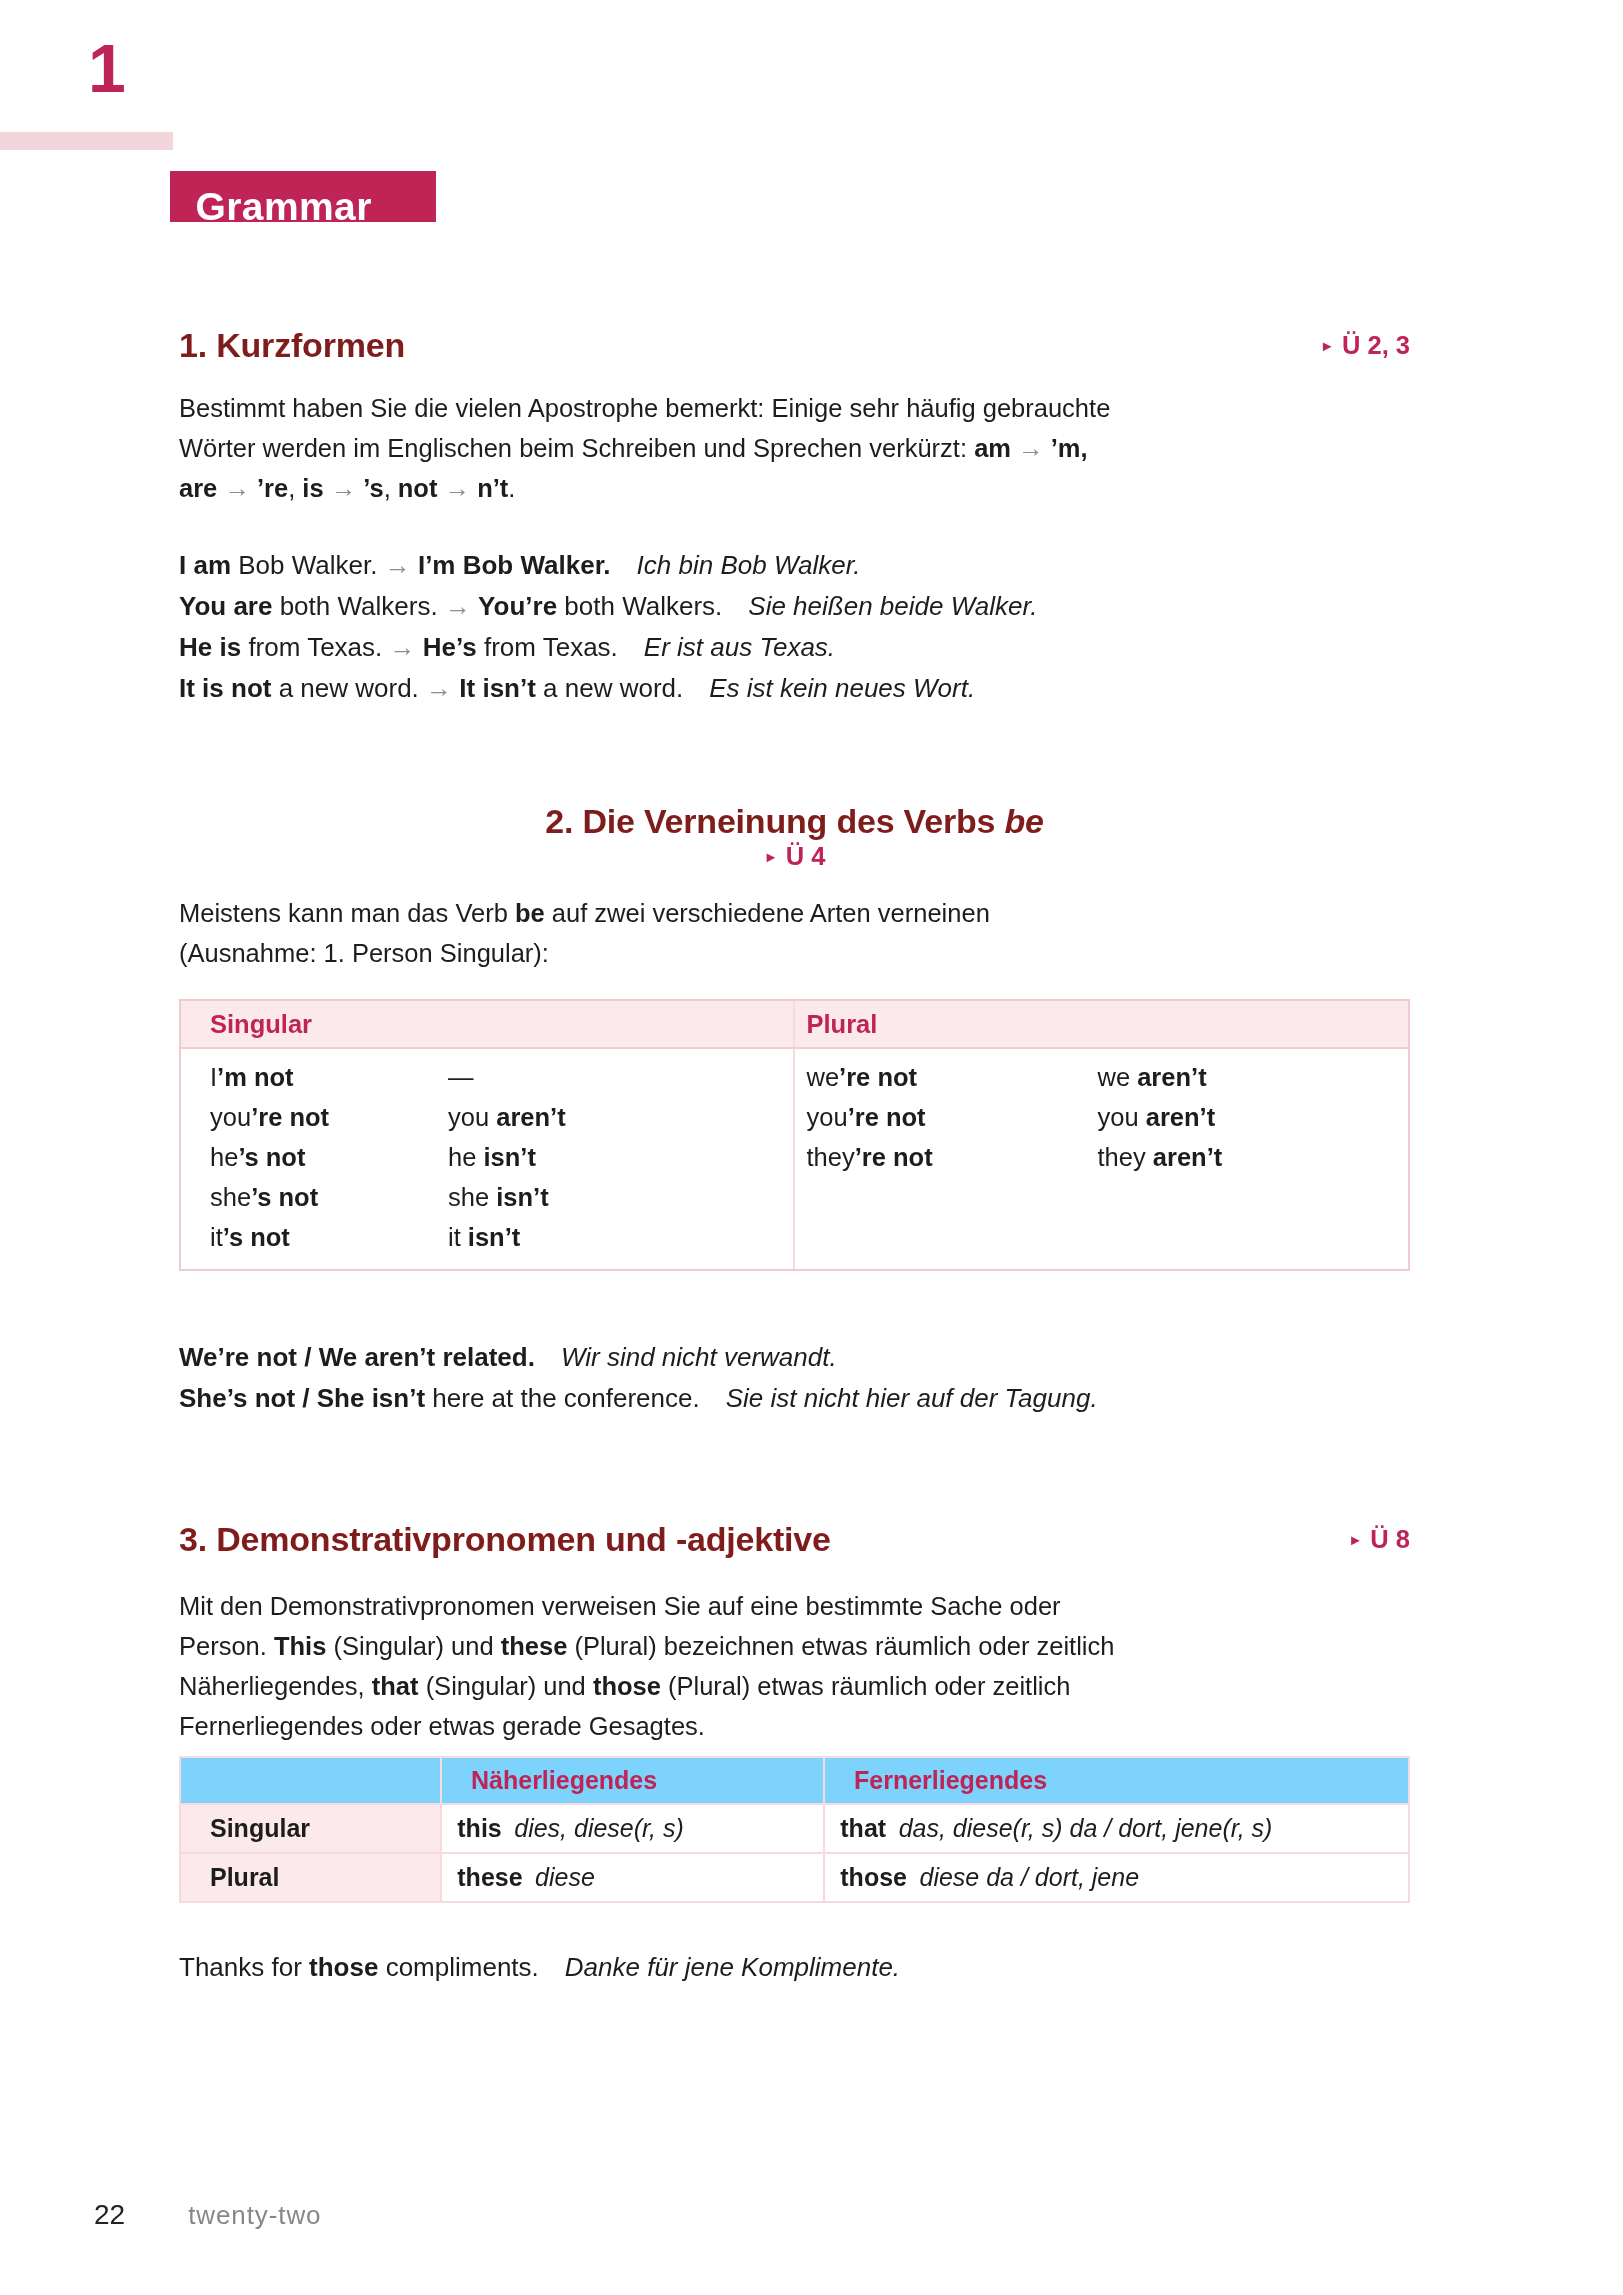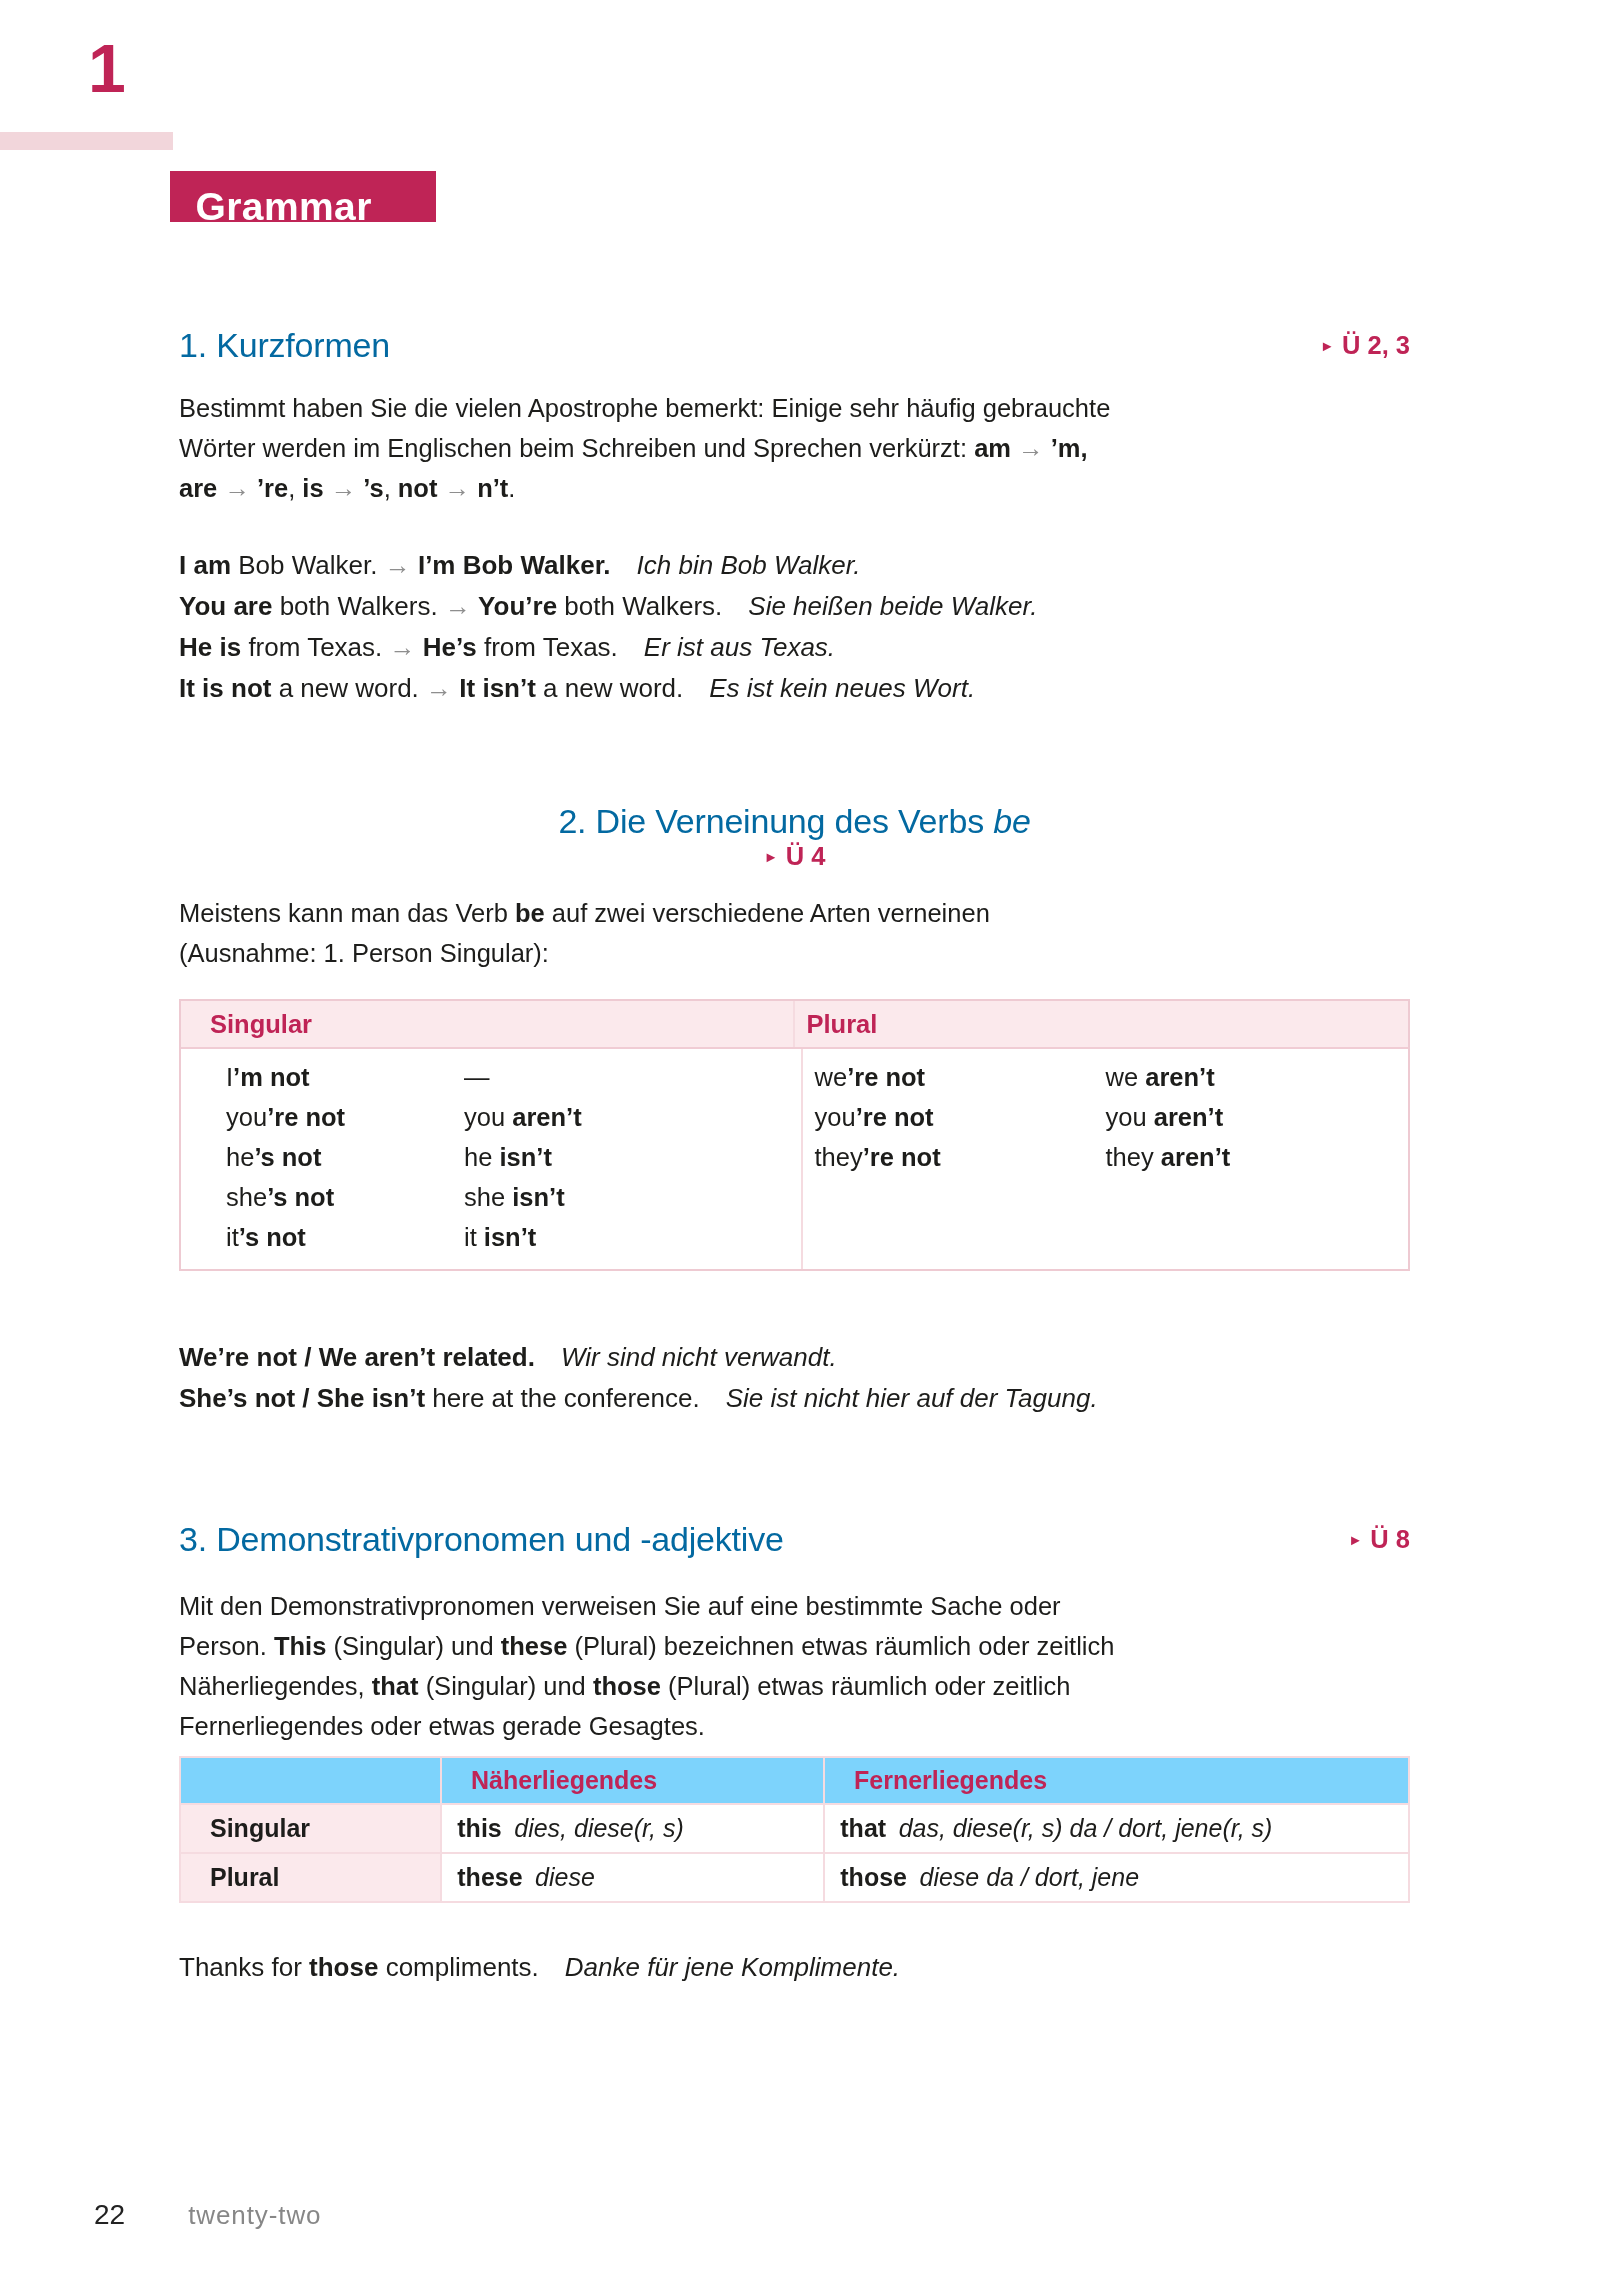--- a/index.html
+++ b/index.html
@@ -26,21 +26,21 @@
     font-size:39px;font-weight:700;line-height:71px;
     padding-left:25.5px;box-sizing:border-box;
     letter-spacing:0.4px;
   }
   .content{position:absolute;left:179px;top:0;width:1231px;}
   .sec-head{display:flex;justify-content:space-between;align-items:center;}
   .sec-head.s1{margin-top:325px;}
   .sec-head.s2{margin-top:92px;flex-direction:column;}
   .sec-head.s3{margin-top:100px;}
   .heading{
-    margin:0;font-size:34px;font-weight:400;color:#0369a1;line-height:41px;
+    margin:0;font-size:34px;font-weight:700;color:#7f1d1d;line-height:41px;
     letter-spacing:-0.2px;
   }
   .ref{
     color:#bf2456;font-size:25.5px;font-weight:700;white-space:nowrap;
   }
   .refmark{font-size:14.5px;vertical-align:3.4px;margin-right:7.7px;}
   .para{margin:22px 0 0 0;font-size:25.5px;line-height:40px;}
   .para.p3{margin-top:25.5px;}
   .examples{margin-top:37px;}
   .examples.x2{margin-top:66px;}
@@ -57,21 +57,21 @@
   .g1h{display:flex;background:#fbe9ec;border-bottom:2.6px solid #f0ccd4;}
   .g1hc{
     width:50%;box-sizing:border-box;
     font-size:25.5px;font-weight:700;color:#bf2456;
     line-height:46px;
   }
   .g1hc.sing{padding-left:29px;border-right:2.6px solid #f5dbe0;}
   .g1hc.plur{padding-left:12px;}
   .g1b{display:flex;background:#ffffff;}
   .g1half{width:50%;box-sizing:border-box;padding:8.5px 0 12px 0;}
-  .g1half.sing{border-right:2.6px solid #f5dbe0;margin-left:16px;}
+  .g1half.sing{border-right:2.6px solid #f5dbe0;}
   .t1row{display:flex;font-size:25.5px;line-height:40px;}
   .g1half.sing .t1row{padding-left:29px;}
   .g1half.plur .t1row{padding-left:12px;}
   .g1half.sing .c1{width:238px;flex:none;}
   .g1half.plur .c1{width:291px;flex:none;}
   
   .gtable2{
     margin-top:10.2px;width:100%;
     border-collapse:collapse;
     border:2.6px solid #eecad2;

